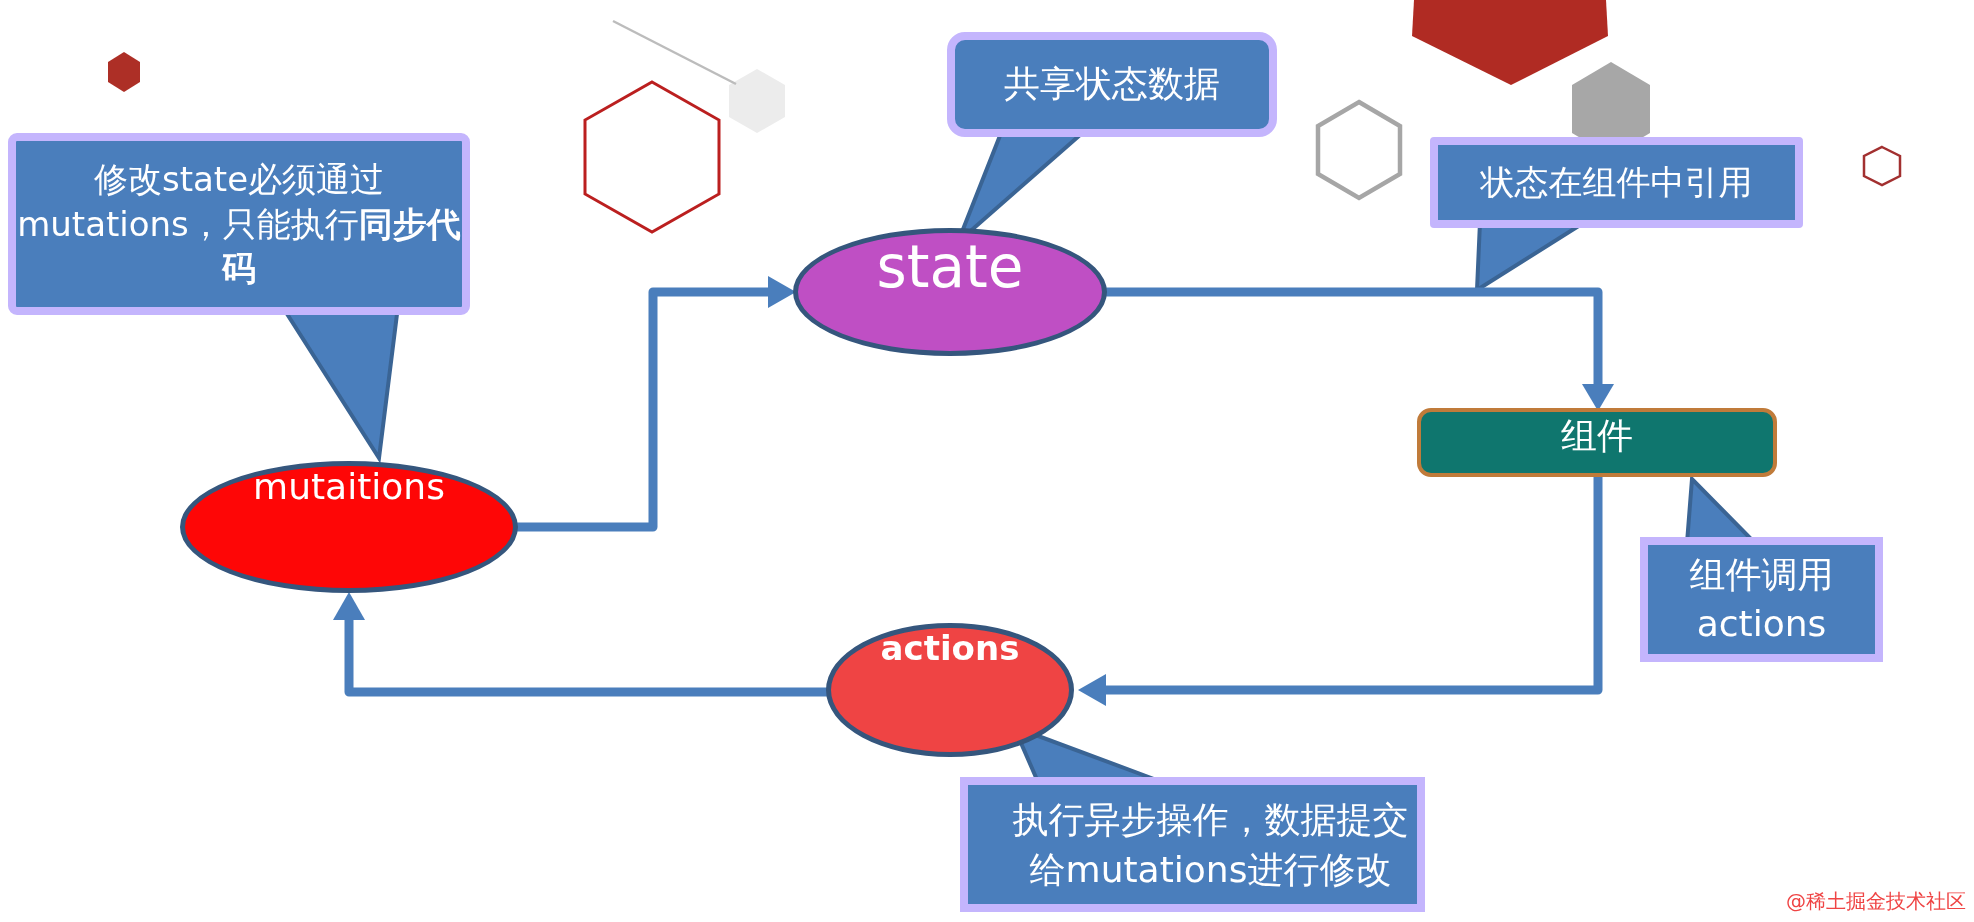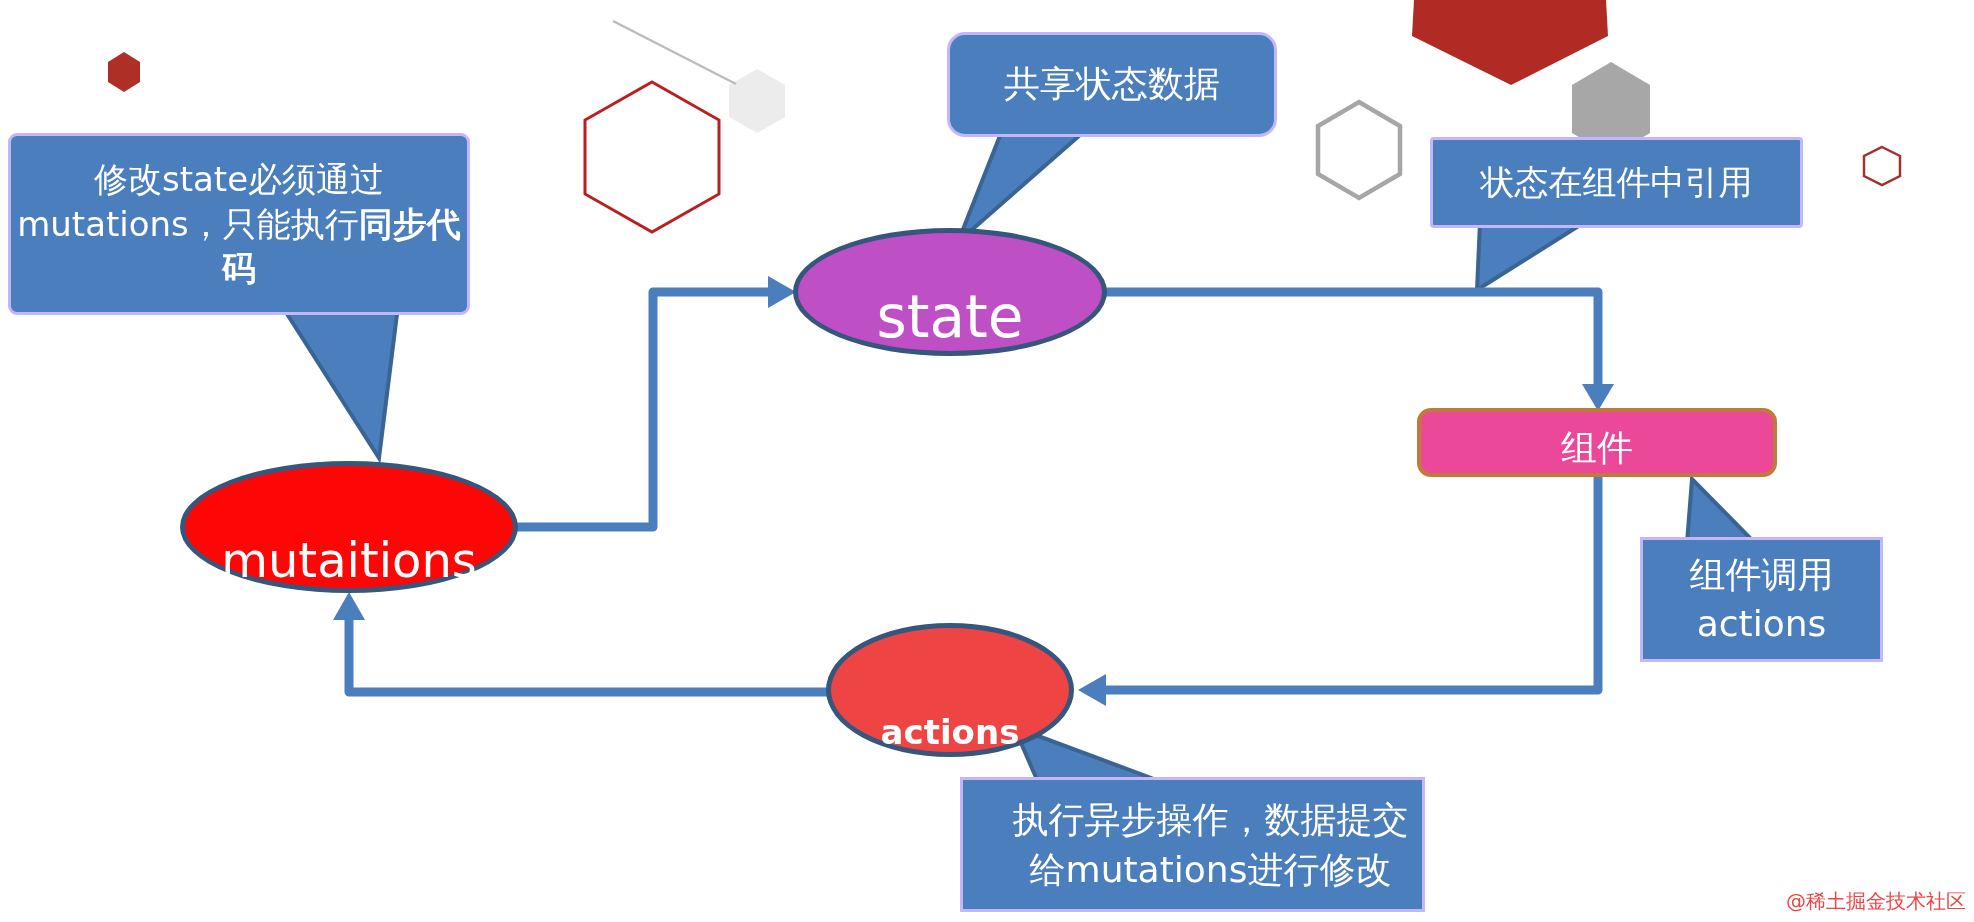--- a/index.html
+++ b/index.html
@@ -1,27 +1,27 @@
 <!DOCTYPE html>
 <html><head>
 <meta charset="utf-8">
 <style>
   html,body{margin:0;padding:0;background:#fff;overflow:hidden;}
   #canvas{position:relative;width:1974px;height:922px;background:#ffffff;
           font-family:"DejaVu Sans","Liberation Sans",sans-serif;}
   #shape-layer{position:absolute;left:0;top:0;z-index:0;}
-  .node{position:absolute;z-index:2;display:flex;align-items:flex-end;justify-content:center;
+  .node{position:absolute;z-index:2;display:flex;align-items:flex-start;justify-content:center;
         color:#ffffff;box-sizing:border-box;}
   .ellipse{border-radius:50%;border:5px solid #35567d;}
   .node-state{left:793px;top:228px;width:314px;height:128px;background:#bf4fc4;font-size:58px;}
-  .node-mutations{left:180px;top:461px;width:338px;height:132px;background:#fe0606;font-size:48px;}
+  .node-mutations{left:180px;top:461px;width:338px;height:132px;background:#fe0606;font-size:36px;}
   .node-actions{left:826px;top:623px;width:248px;height:134px;background:#ef4444;font-size:34px;font-weight:600;}
-  .node-component{left:1417px;top:408px;width:360px;height:69px;background:#ec4899;
+  .node-component{left:1417px;top:408px;width:360px;height:69px;background:#0f766e;
                   border:4px solid #c07b3a;border-radius:14px;font-size:36px;}
-  .callout{position:absolute;z-index:2;background:#4a7ebc;border:3px solid #c4b5fd;
+  .callout{position:absolute;z-index:2;background:#4a7ebc;border:8px solid #c4b5fd;
            color:#ffffff;display:flex;align-items:center;justify-content:center;
            text-align:center;box-sizing:border-box;}
   .callout-a{left:8px;top:133px;width:462px;height:182px;font-size:34px;line-height:1.32;border-radius:9px;}
   .callout-b{left:947px;top:32px;width:330px;height:105px;font-size:36px;border-radius:18px;}
   .callout-c{left:1430px;top:137px;width:373px;height:91px;font-size:34px;border-radius:4px;}
   .callout-d{left:1640px;top:537px;width:243px;height:125px;font-size:36px;line-height:1.35;}
   .callout-e{left:960px;top:777px;width:465px;height:135px;font-size:36px;line-height:1.38;padding-left:36px;}
   .watermark{position:absolute;right:8px;top:888px;z-index:3;color:#ef4444;font-size:20px;}
 </style>
 </head>

